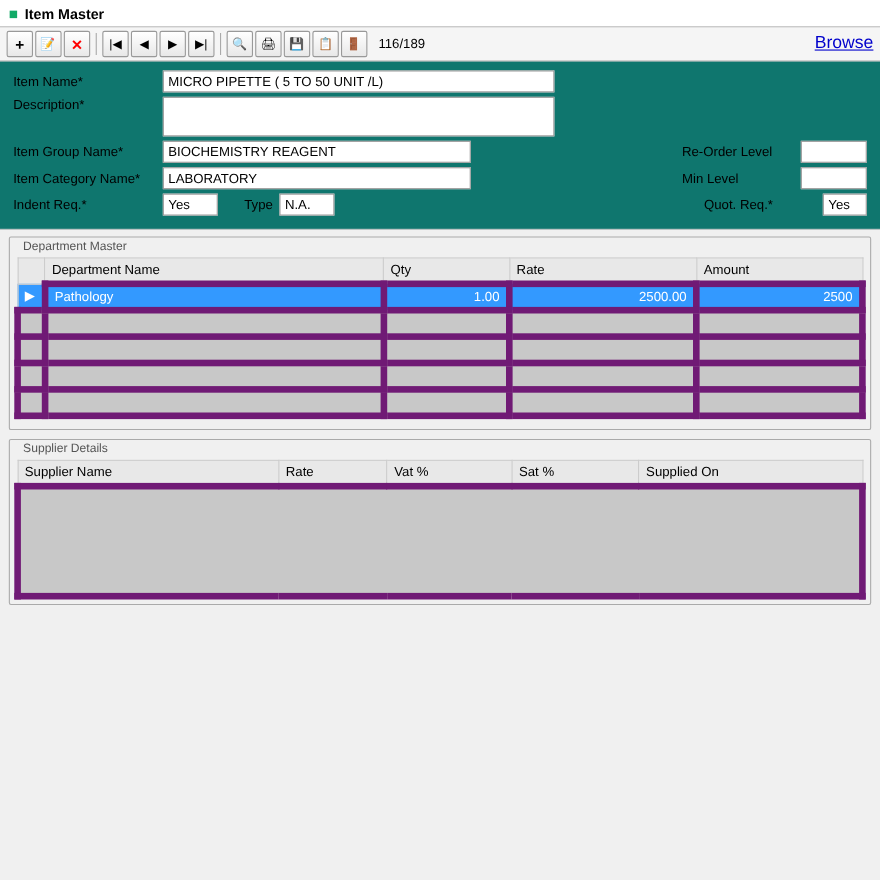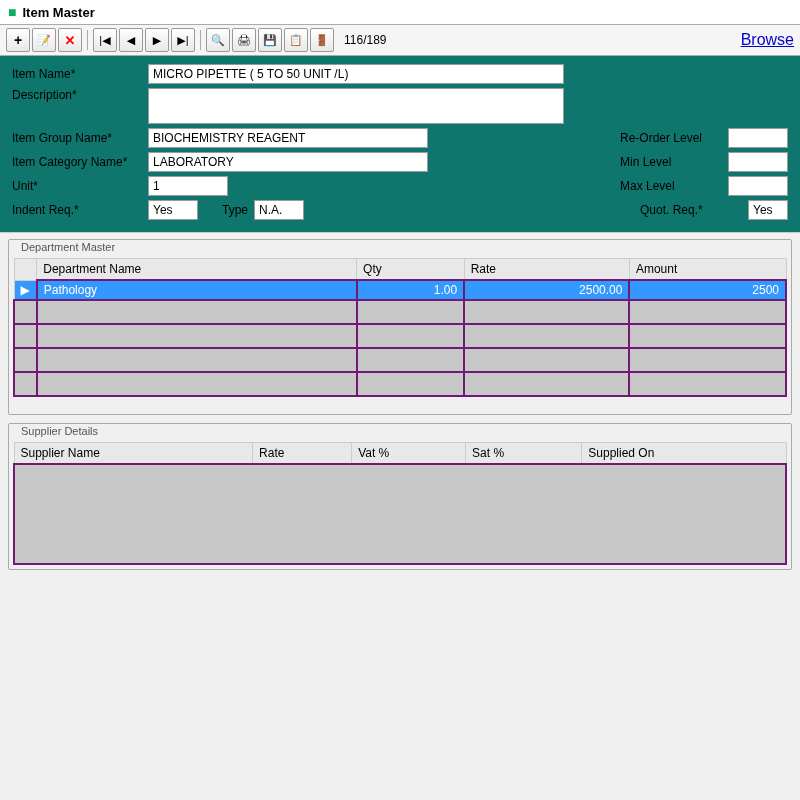--- a/index.html
+++ b/index.html
@@ -77,21 +77,21 @@
       text-align: left;
     }
     .form-input {
       border: 1px solid #999;
       padding: 2px 4px;
       font-size: 12px;
       background: #fff;
       height: 20px;
     }
     .form-input-wide {
-      width: 416px;
+      width: 356px;
     }
     .form-input-med {
       width: 280px;
     }
     .form-input-sm {
       width: 80px;
     }
     .form-input-xs {
       width: 50px;
     }
@@ -138,21 +138,21 @@
       font-size: 12px;
     }
     .data-table th {
       background: #e8e8e8;
       border: 1px solid #ccc;
       padding: 3px 6px;
       text-align: left;
       font-weight: normal;
     }
     .data-table td {
-      border: 2px solid #701a75;
+      border: 6px solid #701a75;
       padding: 2px 6px;
       background: #c8c8c8;
     }
     .data-table tr.selected td {
       background: #3399ff;
       color: #fff;
     }
     .data-table td.row-arrow {
       width: 16px;
       text-align: center;
@@ -242,28 +242,20 @@
 
   <div class="form-row">
     <span class="form-label">Item Category Name*</span>
     <input class="form-input form-input-med" type="text" value="LABORATORY" style="">
     <div class="right-section">
       <span class="right-label">Min Level</span>
       <input class="right-input" type="text" value="" style="">
     </div>
   </div>
 
-  <div class="form-row">
-    <span class="form-label">Unit*</span>
-    <input class="form-input form-input-sm" type="text" value="1" style="">
-    <div class="right-section">
-      <span class="right-label">Max Level</span>
-      <input class="right-input" type="text" value="" style="">
-    </div>
-  </div>
 
   <div class="form-row">
     <span class="form-label">Indent Req.*</span>
     <input class="form-input form-input-xs" type="text" value="Yes" style="">
     <span class="type-label" style="margin-left:18px;">Type</span>
     <input class="form-input form-input-xs" type="text" value="N.A." style="">
     <div class="right-section">
       <span class="right-label">Quot. Req.*</span>
       <input class="right-input" type="text" style="width: 40px;" value="Yes">
     </div>

